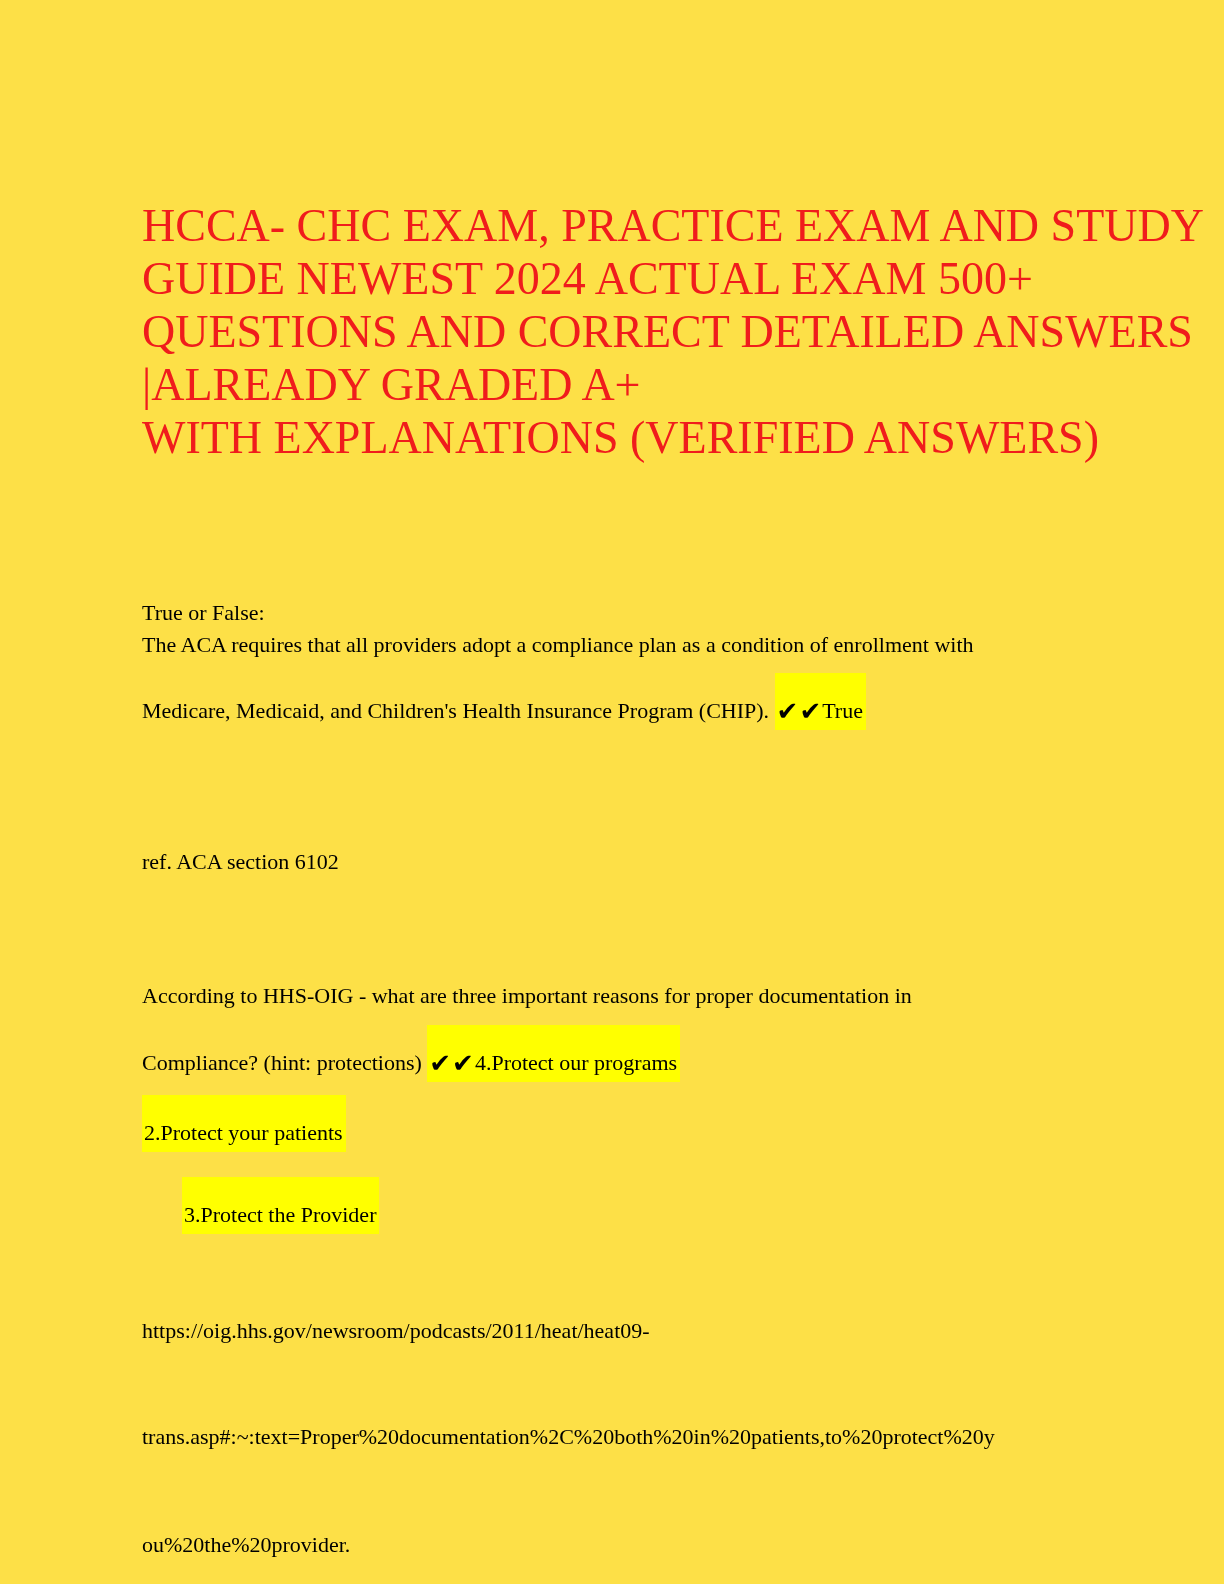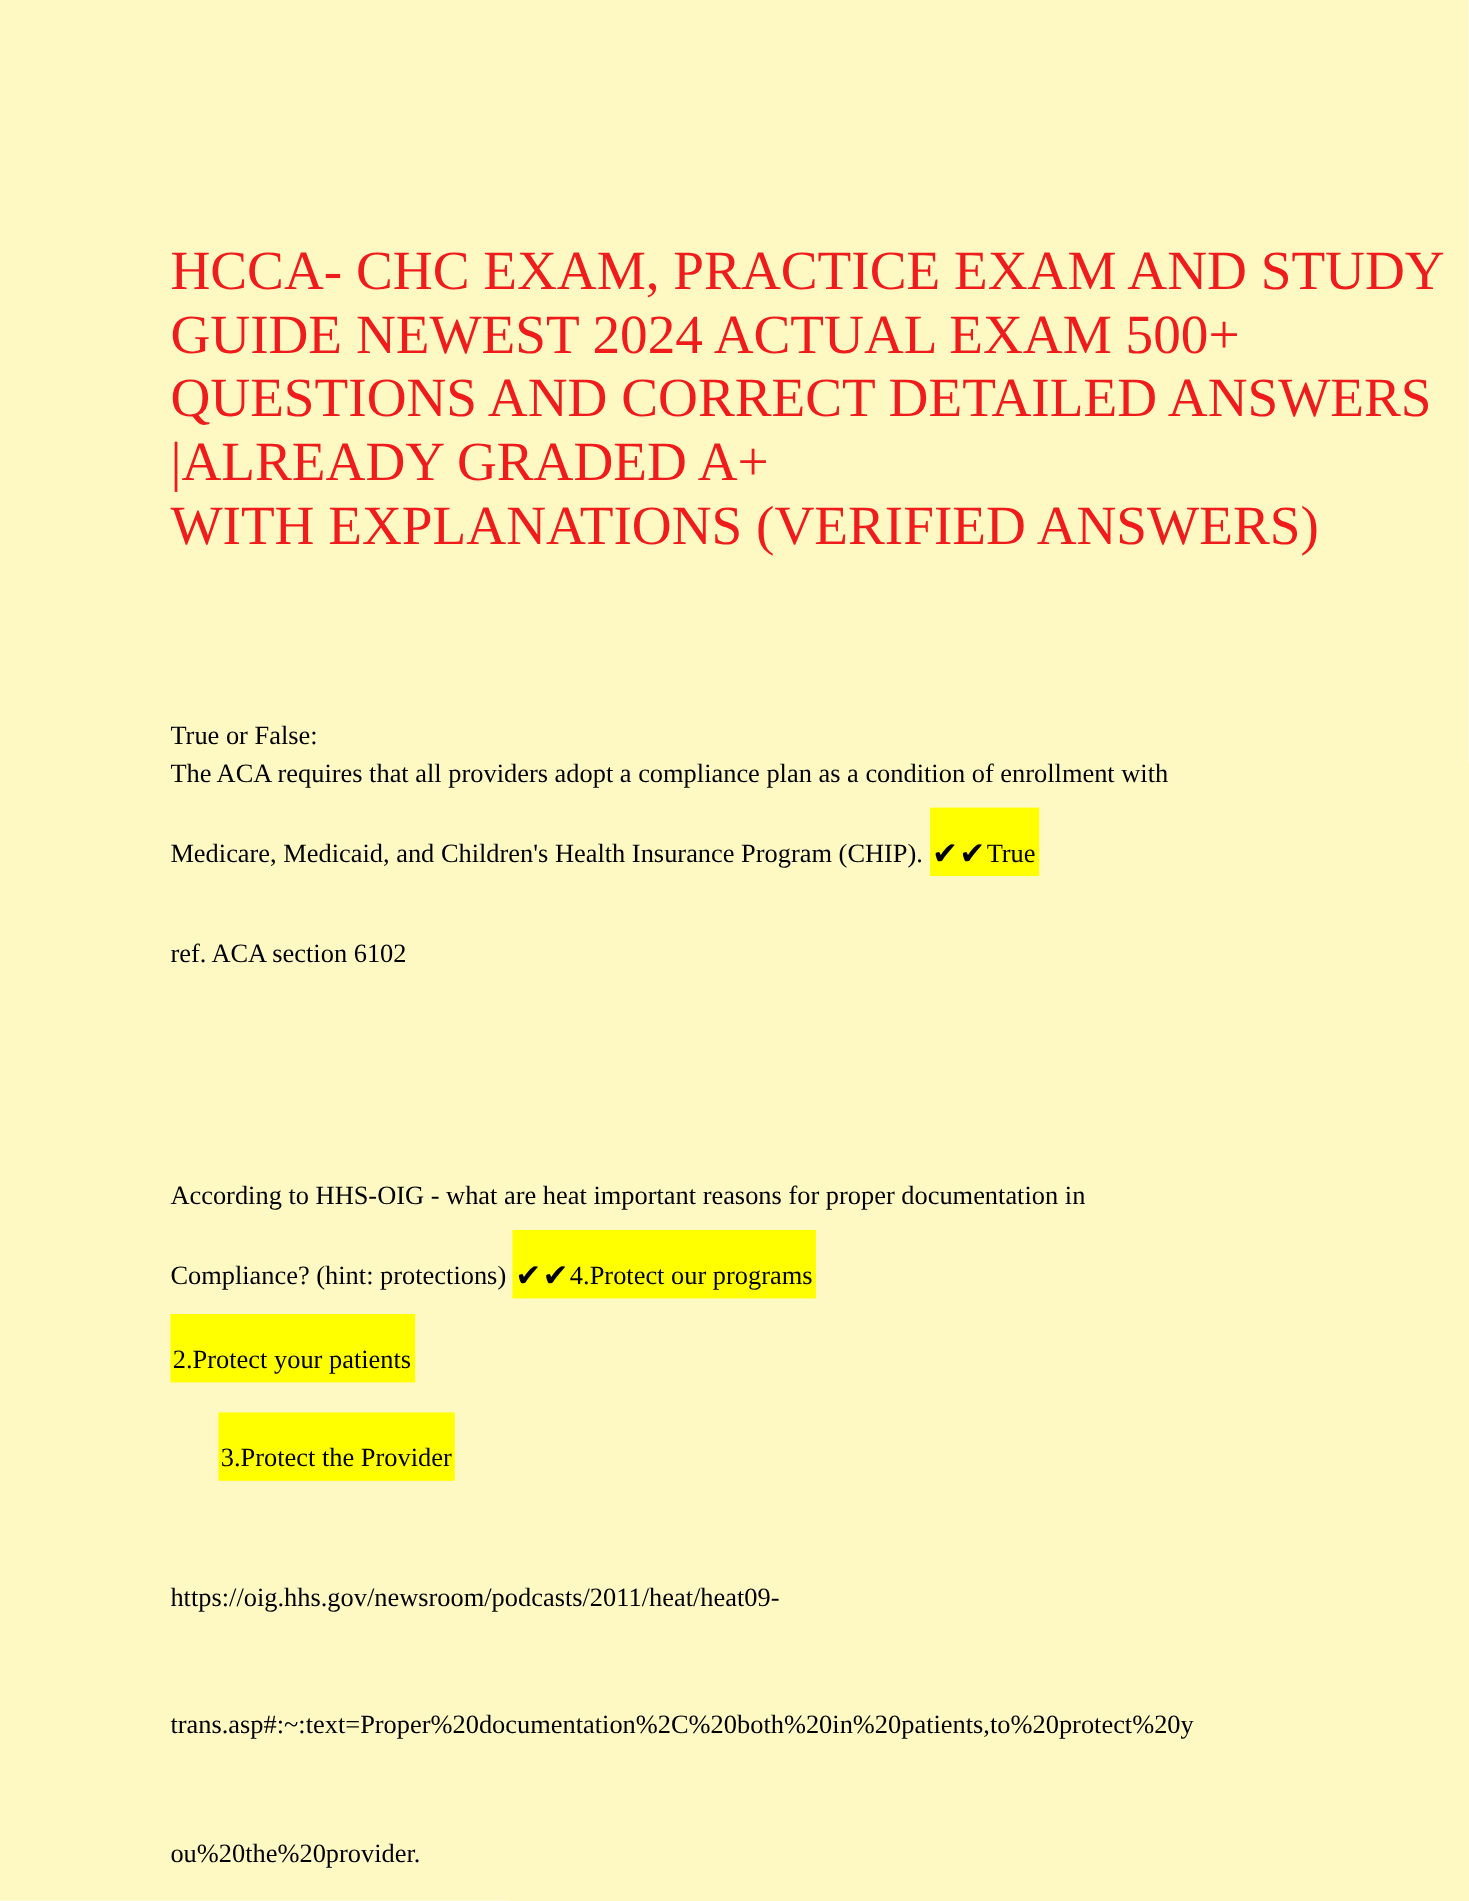--- a/index.html
+++ b/index.html
@@ -4,21 +4,21 @@
 <style>
   html, body {
     margin: 0;
     padding: 0;
     background: #ffffff;
   }
   .page {
     position: relative;
     width: 1224px;
     height: 1584px;
-    background: #fef9c3;
+    background: #fde047;
     font-family: "Liberation Serif", serif;
     color: #000000;
     overflow: hidden;
   }
   .doc-title {
     position: absolute;
     left: 142px;
     top: 199px;
     width: 980px;
     font-size: 46px;
@@ -61,23 +61,23 @@
     <div class="tline">|ALREADY GRADED A+</div>
     <div class="tline">WITH EXPLANATIONS (VERIFIED ANSWERS)</div>
   </div>
 
   <div class="line" style="top:600px;">True or False:</div>
 
   <div class="line" style="top:632px;">The ACA requires that all providers adopt a compliance plan as a condition of enrollment with</div>
 
   <div class="line" style="top:698px;"><span>Medicare, Medicaid, and Children's Health Insurance Program (CHIP). </span><span class="hl"><span class="chk">✔✔</span><span>True</span></span></div>
 
-  <div class="line" style="top:782px;">ref. ACA section 6102</div>
+  <div class="line" style="top:849px;">ref. ACA section 6102</div>
 
-  <div class="line" style="top:983px;">According to HHS-OIG - what are heat important reasons for proper documentation in</div>
+  <div class="line" style="top:983px;">According to HHS-OIG - what are three important reasons for proper documentation in</div>
 
   <div class="line" style="top:1050px;"><span>Compliance? (hint: protections) </span><span class="hl"><span class="chk">✔✔</span><span>4.Protect our programs</span></span></div>
 
   <div class="line" style="top:1120px;"><span class="hl">2.Protect your patients</span></div>
 
   <div class="line" style="top:1202px;margin-left:40px;"><span class="hl">3.Protect the Provider</span></div>
 
   <div class="line" style="top:1318px;">https://oig.hhs.gov/newsroom/podcasts/2011/heat/heat09-</div>
 
   <div class="line" style="top:1424px;text-align:center;">trans.asp#:~:text=Proper%20documentation%2C%20both%20in%20patients,to%20protect%20y</div>

